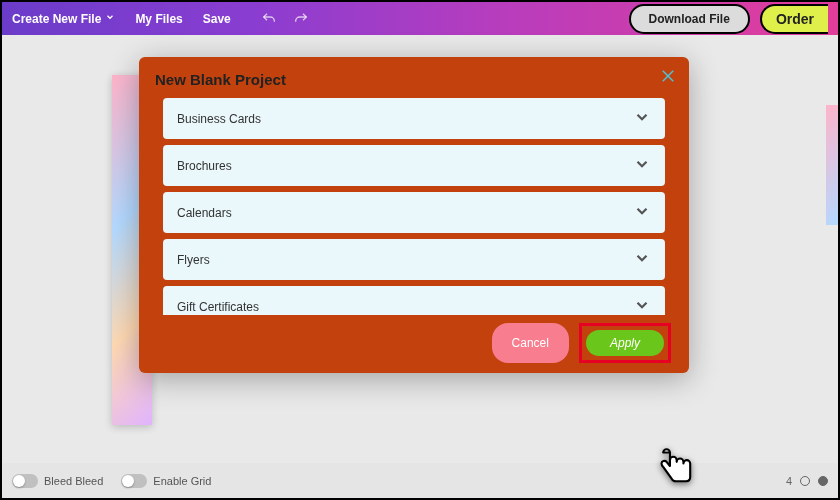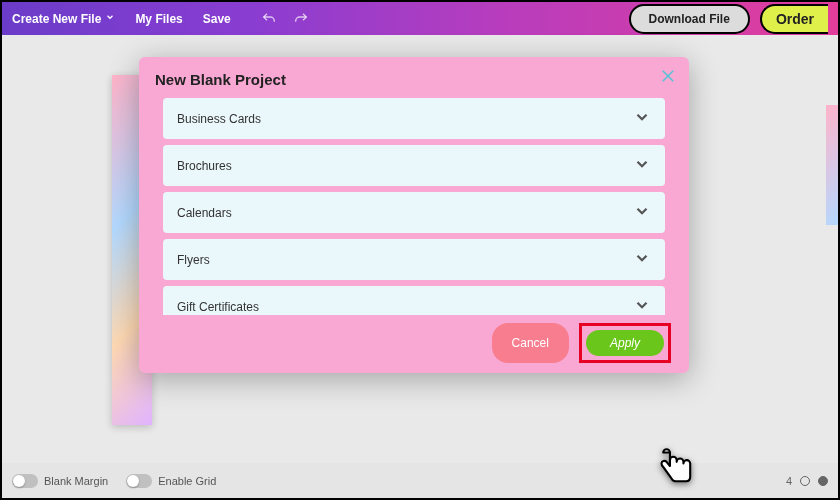--- a/index.html
+++ b/index.html
@@ -45,21 +45,21 @@
   content: ""; width: 12px; height: 12px; border-radius: 50%; background: #fff;
   position: absolute; top: 1px; left: 1px; box-shadow: 0 1px 2px rgba(0,0,0,0.3);
 }
 .bb-item { display: inline-flex; align-items: center; }
 .bb-right { margin-left: auto; display: flex; align-items: center; gap: 8px; color: #666; }
 .zoom-dot { width: 10px; height: 10px; border: 1px solid #666; border-radius: 50%; }
 .zoom-dot.filled { background: #666; }
 
 .modal {
   position: absolute; left: 137px; top: 55px; width: 550px; height: 316px;
-  background: #f9a8d4; border-radius: 6px; box-shadow: 0 6px 30px rgba(0,0,0,0.3);
+  background: #c2410c; border-radius: 6px; box-shadow: 0 6px 30px rgba(0,0,0,0.3);
   display: flex; flex-direction: column; padding: 14px 12px 10px 12px;
 }
 .modal-title { font-size: 15px; font-weight: 700; color: #222; margin-bottom: 10px; padding-left: 4px; }
 .modal-close {
   position: absolute; right: 12px; top: 10px; width: 18px; height: 18px;
   cursor: pointer; color: #4ec4d6;
 }
 .modal-close svg { width: 18px; height: 18px; }
 .cat-list {
   flex: 1; overflow-y: auto; padding: 0 12px;
@@ -132,21 +132,21 @@
   </div>
 
   <div class="canvas-area">
     <div class="artboard-left"></div>
     <div class="artboard-right"></div>
   </div>
 
   <div class="bottombar">
     <span class="bb-item">
       <span class="toggle"></span>
-      <span>Blank Margin</span>
+      <span>Bleed Bleed</span>
     </span>
     <span class="bb-item">
       <span class="toggle"></span>
       <span>Enable Grid</span>
     </span>
     <div class="bb-right">
       <span>4</span>
       <span class="zoom-dot"></span>
       <span class="zoom-dot filled"></span>
     </div>

